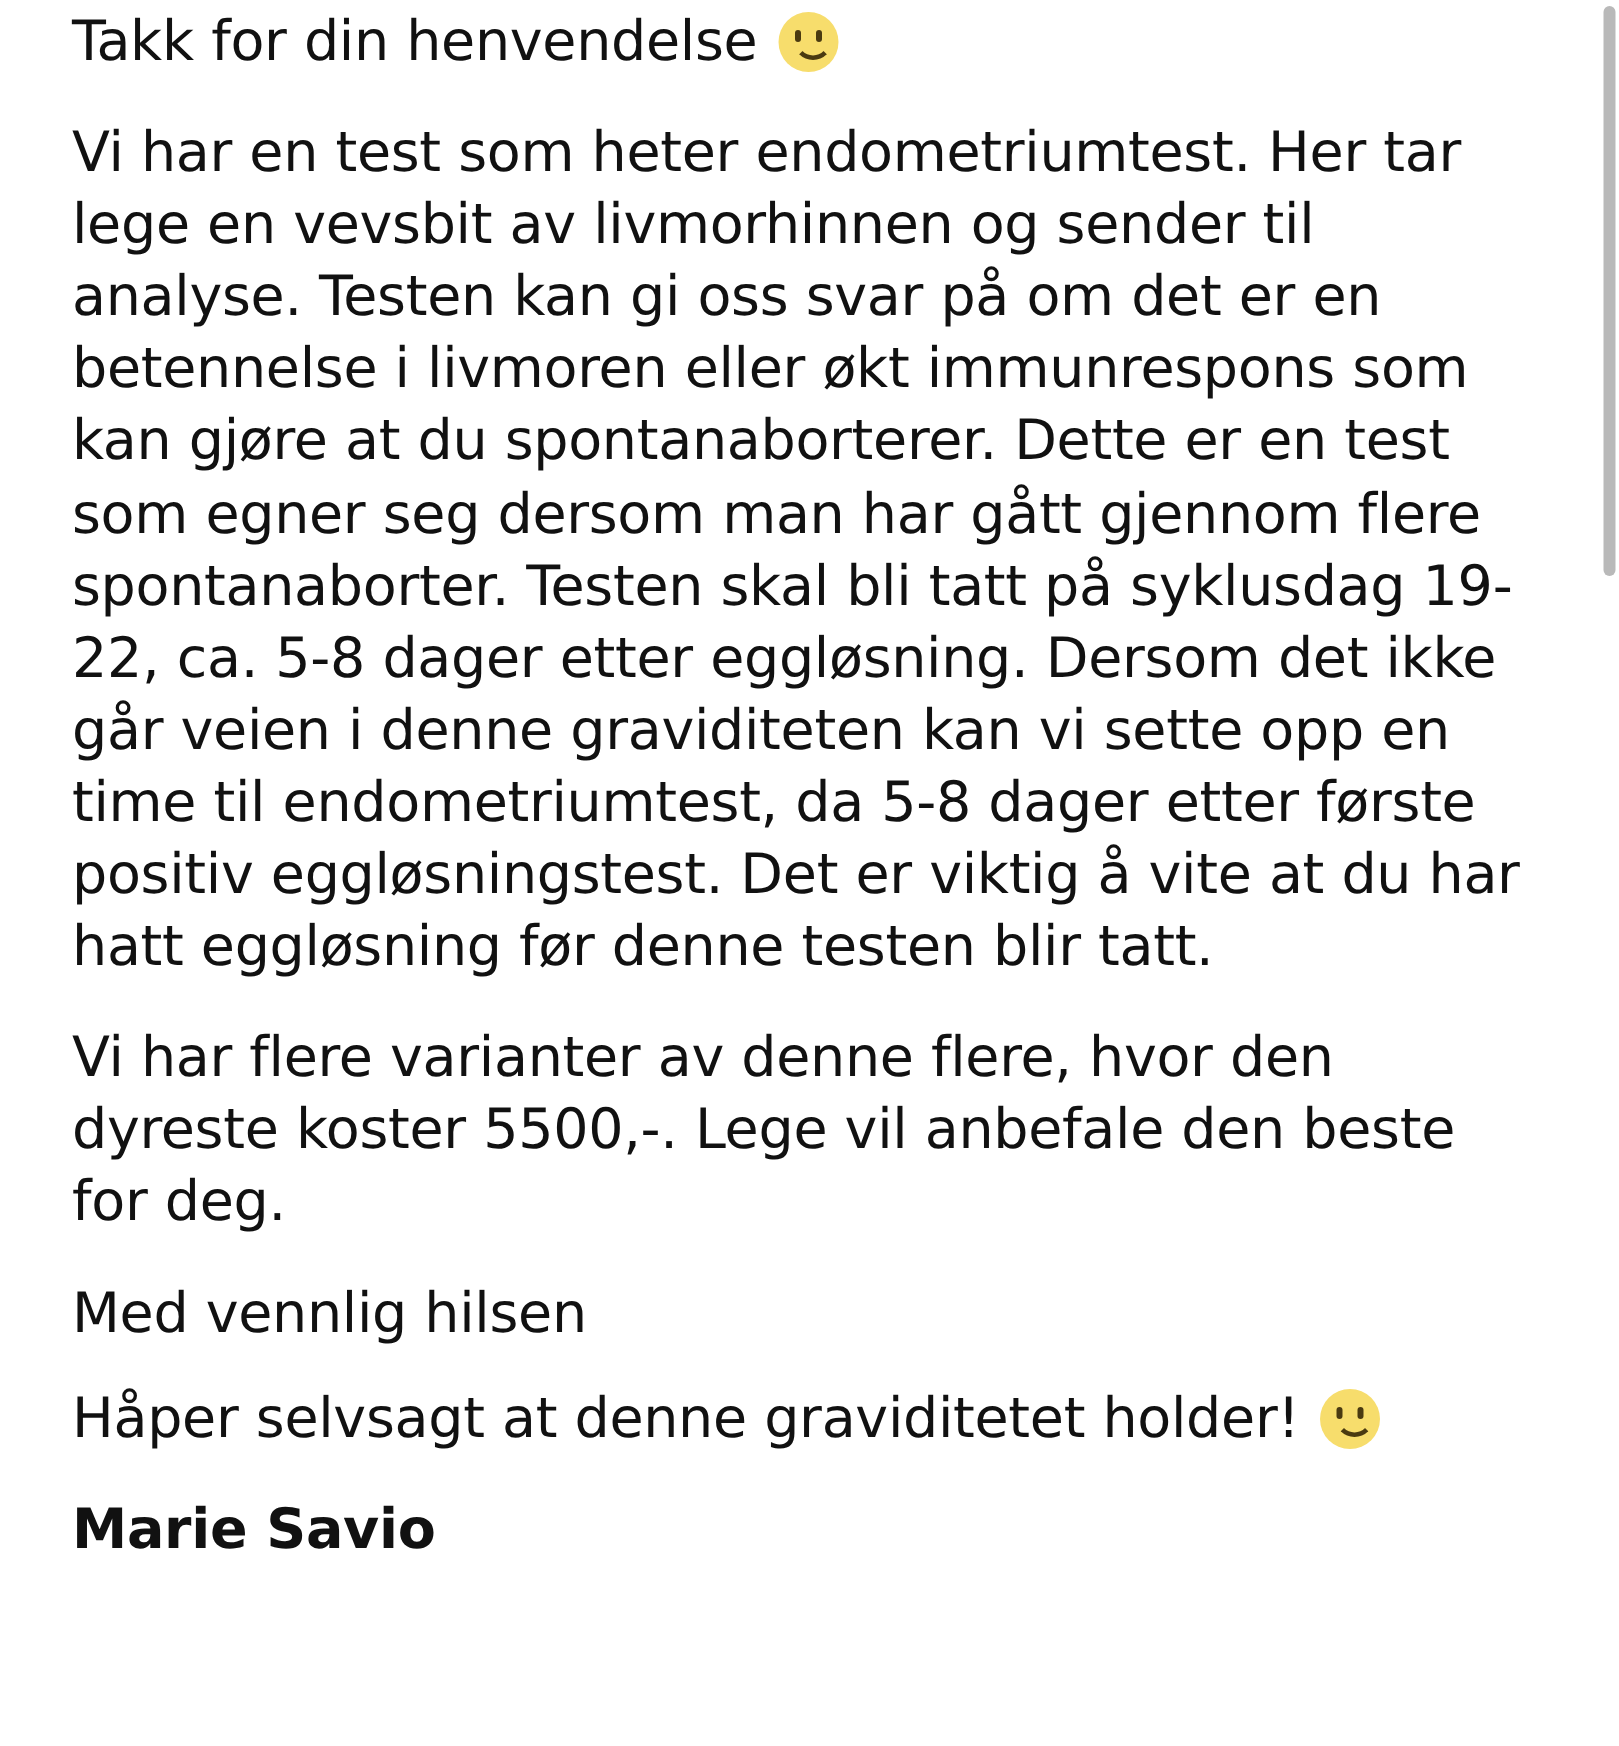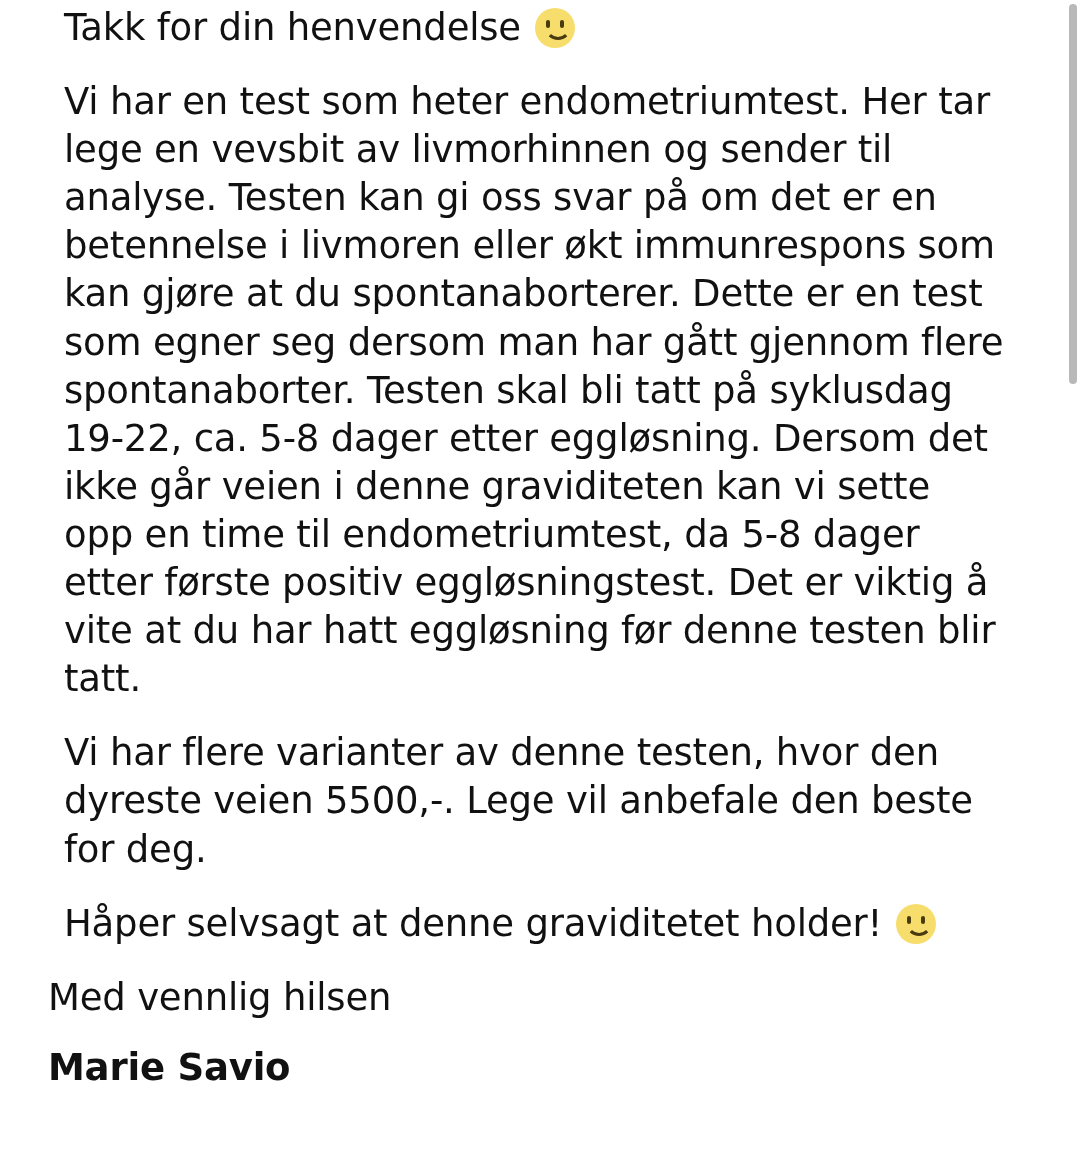--- a/index.html
+++ b/index.html
@@ -25,21 +25,21 @@
     position: absolute;
     left: 0;
     top: 0;
     width: 1040px;
     height: 1164px;
     padding: 0 18px 0 48px;
     box-sizing: border-box;
     overflow: hidden;
   }
   p {
-    margin: 16px;
+    margin: 0;
     font-size: 37px;
     line-height: 1.30;
     letter-spacing: -0.2px;
     color: #111111;
   }
   .para {
     margin-bottom: 26px;
   }
   .first-line {
     margin-top: 4px;
@@ -123,32 +123,32 @@
 
     <p class="para first-line">
       <span>Takk for din henvendelse</span>
       <span class="emoji">
           <span class="mouth"></span>
         </span>
     </p>
 
     <p class="para">Vi har en test som heter endometriumtest. Her tar lege en vevsbit av livmorhinnen og sender til analyse. Testen kan gi oss svar på om det er en betennelse i livmoren eller økt immunrespons som kan gjøre at du spontanaborterer. Dette er en test som egner seg dersom man har gått gjennom flere spontanaborter. Testen skal bli tatt på syklusdag 19-22, ca. 5-8 dager etter eggløsning. Dersom det ikke går veien i denne graviditeten kan vi sette opp en time til endometriumtest, da 5-8 dager etter første positiv eggløsningstest. Det er viktig å vite at du har hatt eggløsning før denne testen blir tatt.</p>
 
-    <p class="para">Vi har flere varianter av denne testen, hvor den dyreste veien 5500,-. Lege vil anbefale den beste for deg.</p>
+    <p class="para">Vi har flere varianter av denne flere, hvor den dyreste koster 5500,-. Lege vil anbefale den beste for deg.</p>
+
+    <p class="para sig-greeting">Med vennlig hilsen</p>
 
     <p class="para">
       <span class="inline-emoji-wrap">
         <span>Håper selvsagt at denne graviditetet holder!</span>
         <span class="emoji">
             <span class="mouth"></span>
           </span>
       </span>
     </p>
-
-    <p class="para sig-greeting">Med vennlig hilsen</p>
     <p class="sig-name">Marie Savio</p>
 
   </div>
 
   <div class="scrollbar-track">
     <div class="scrollbar-thumb"></div>
   </div>
 
 </div>
 

